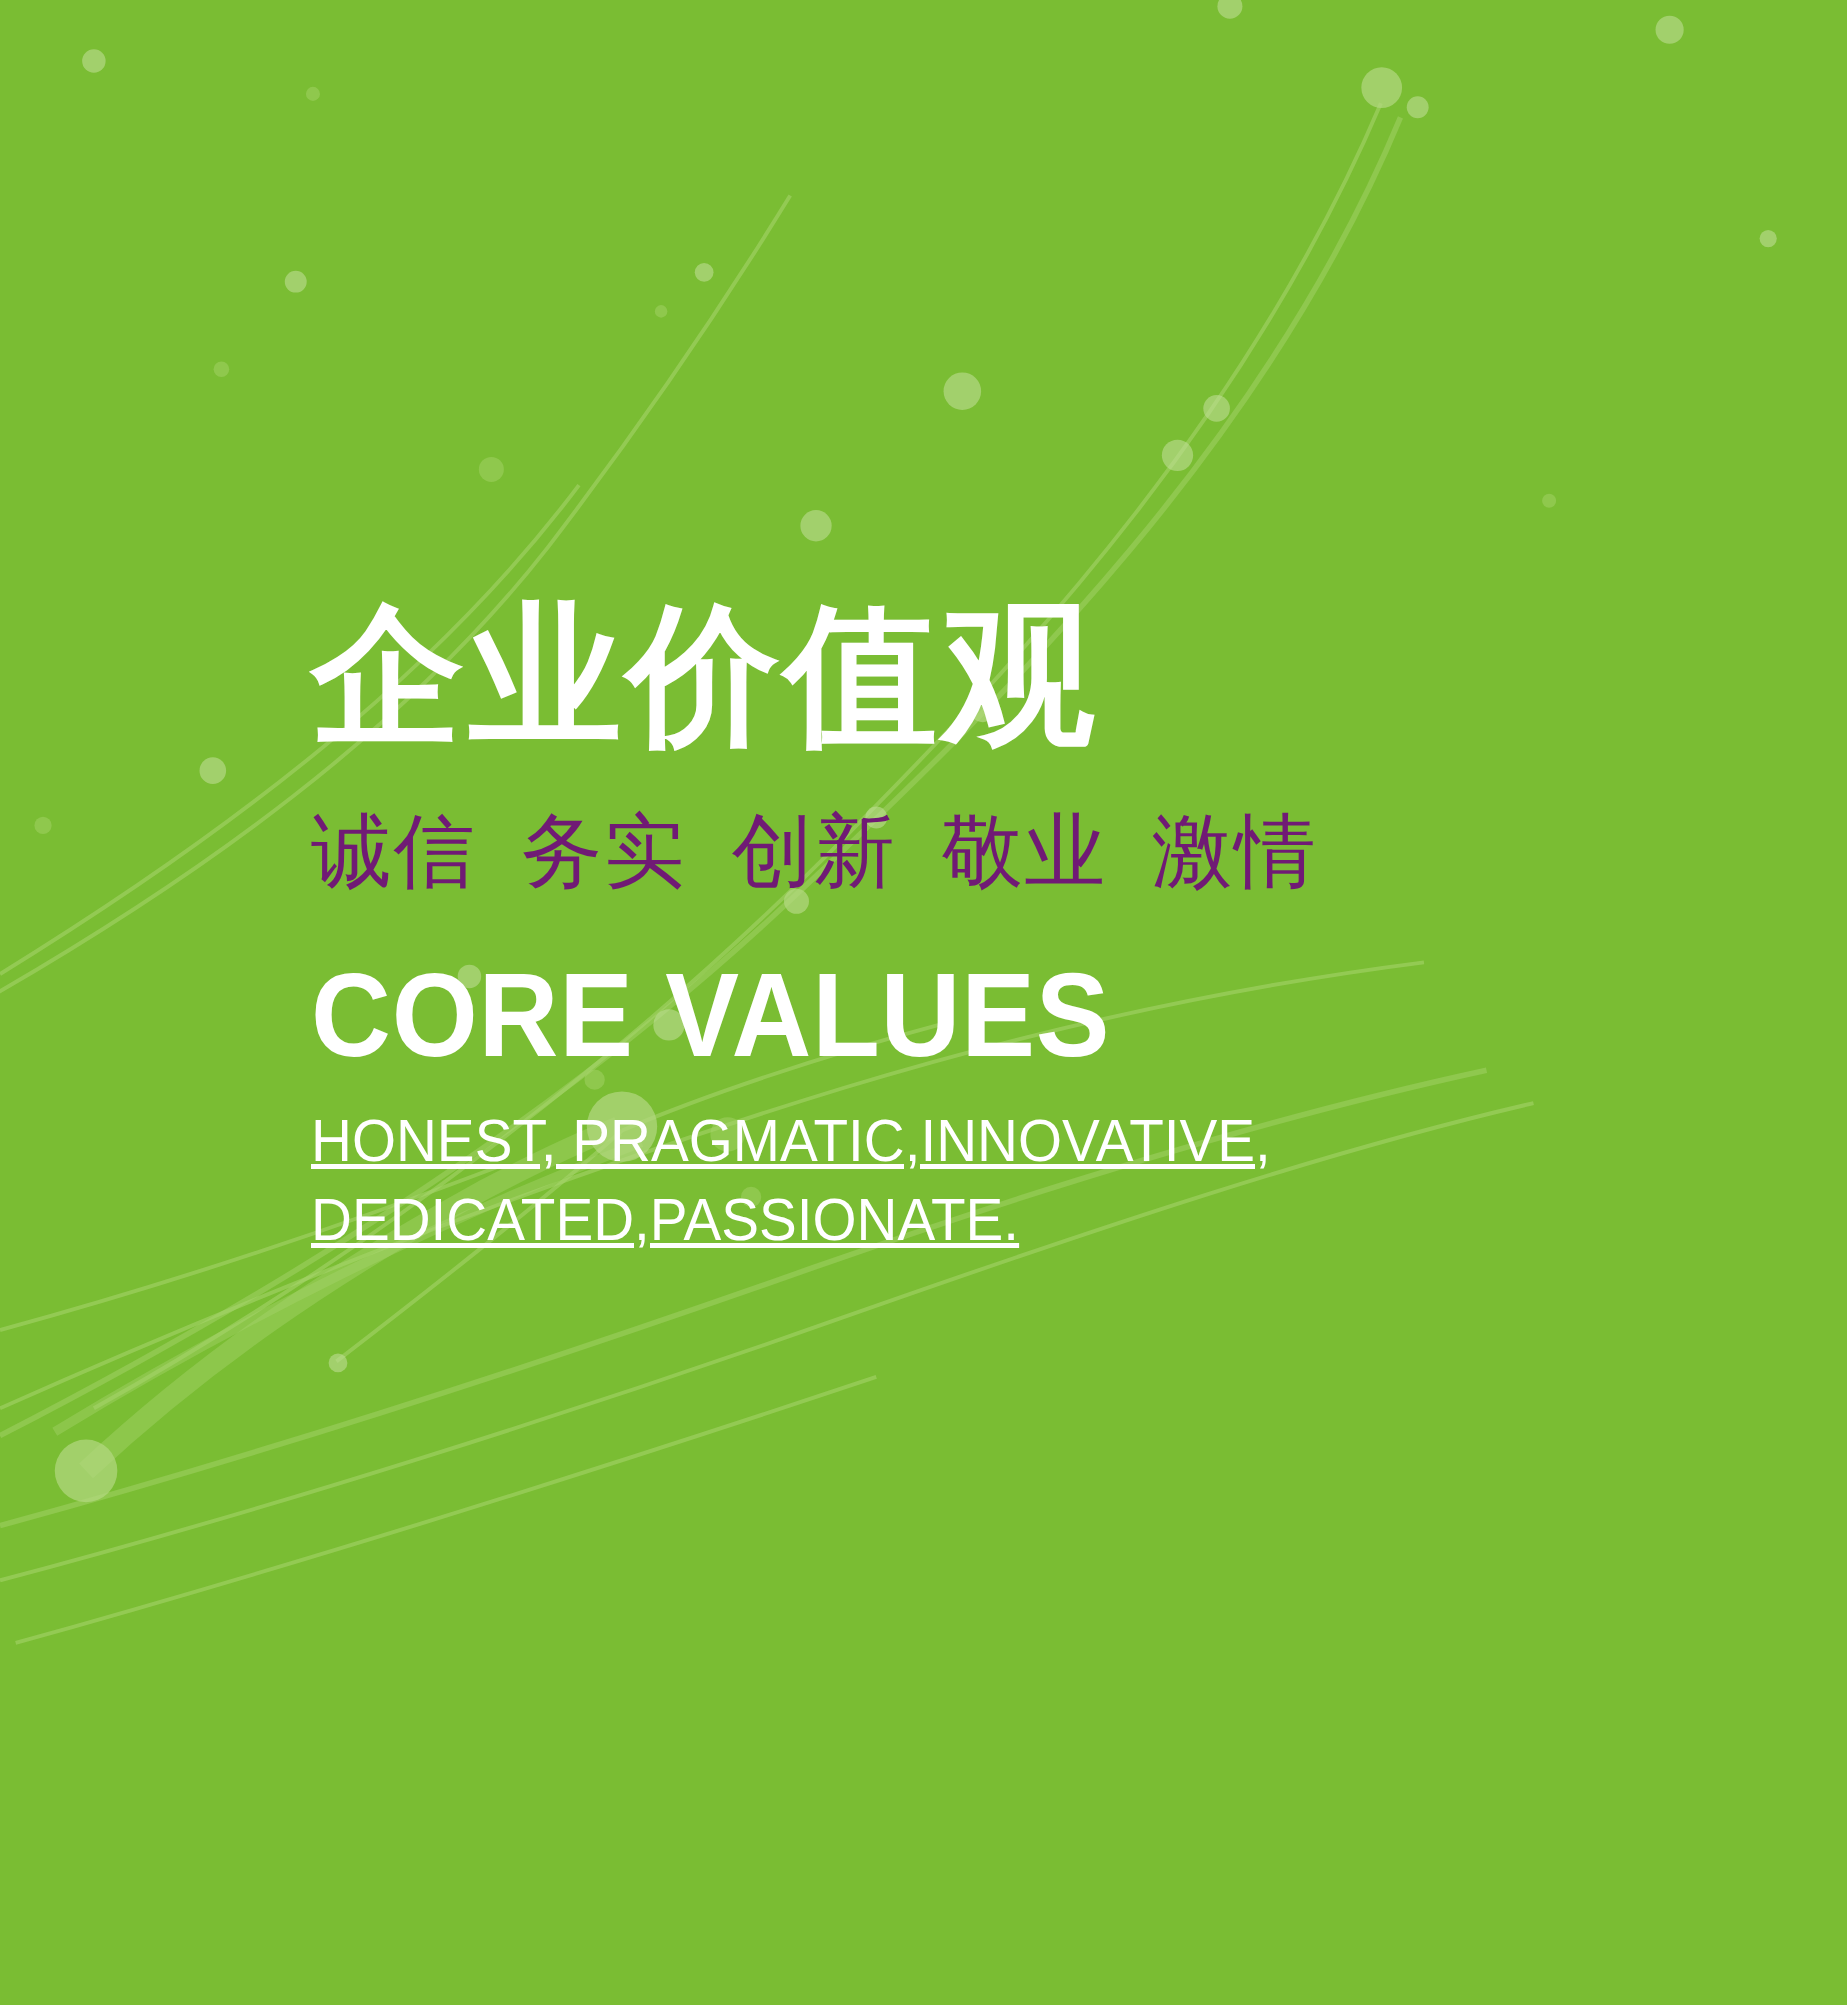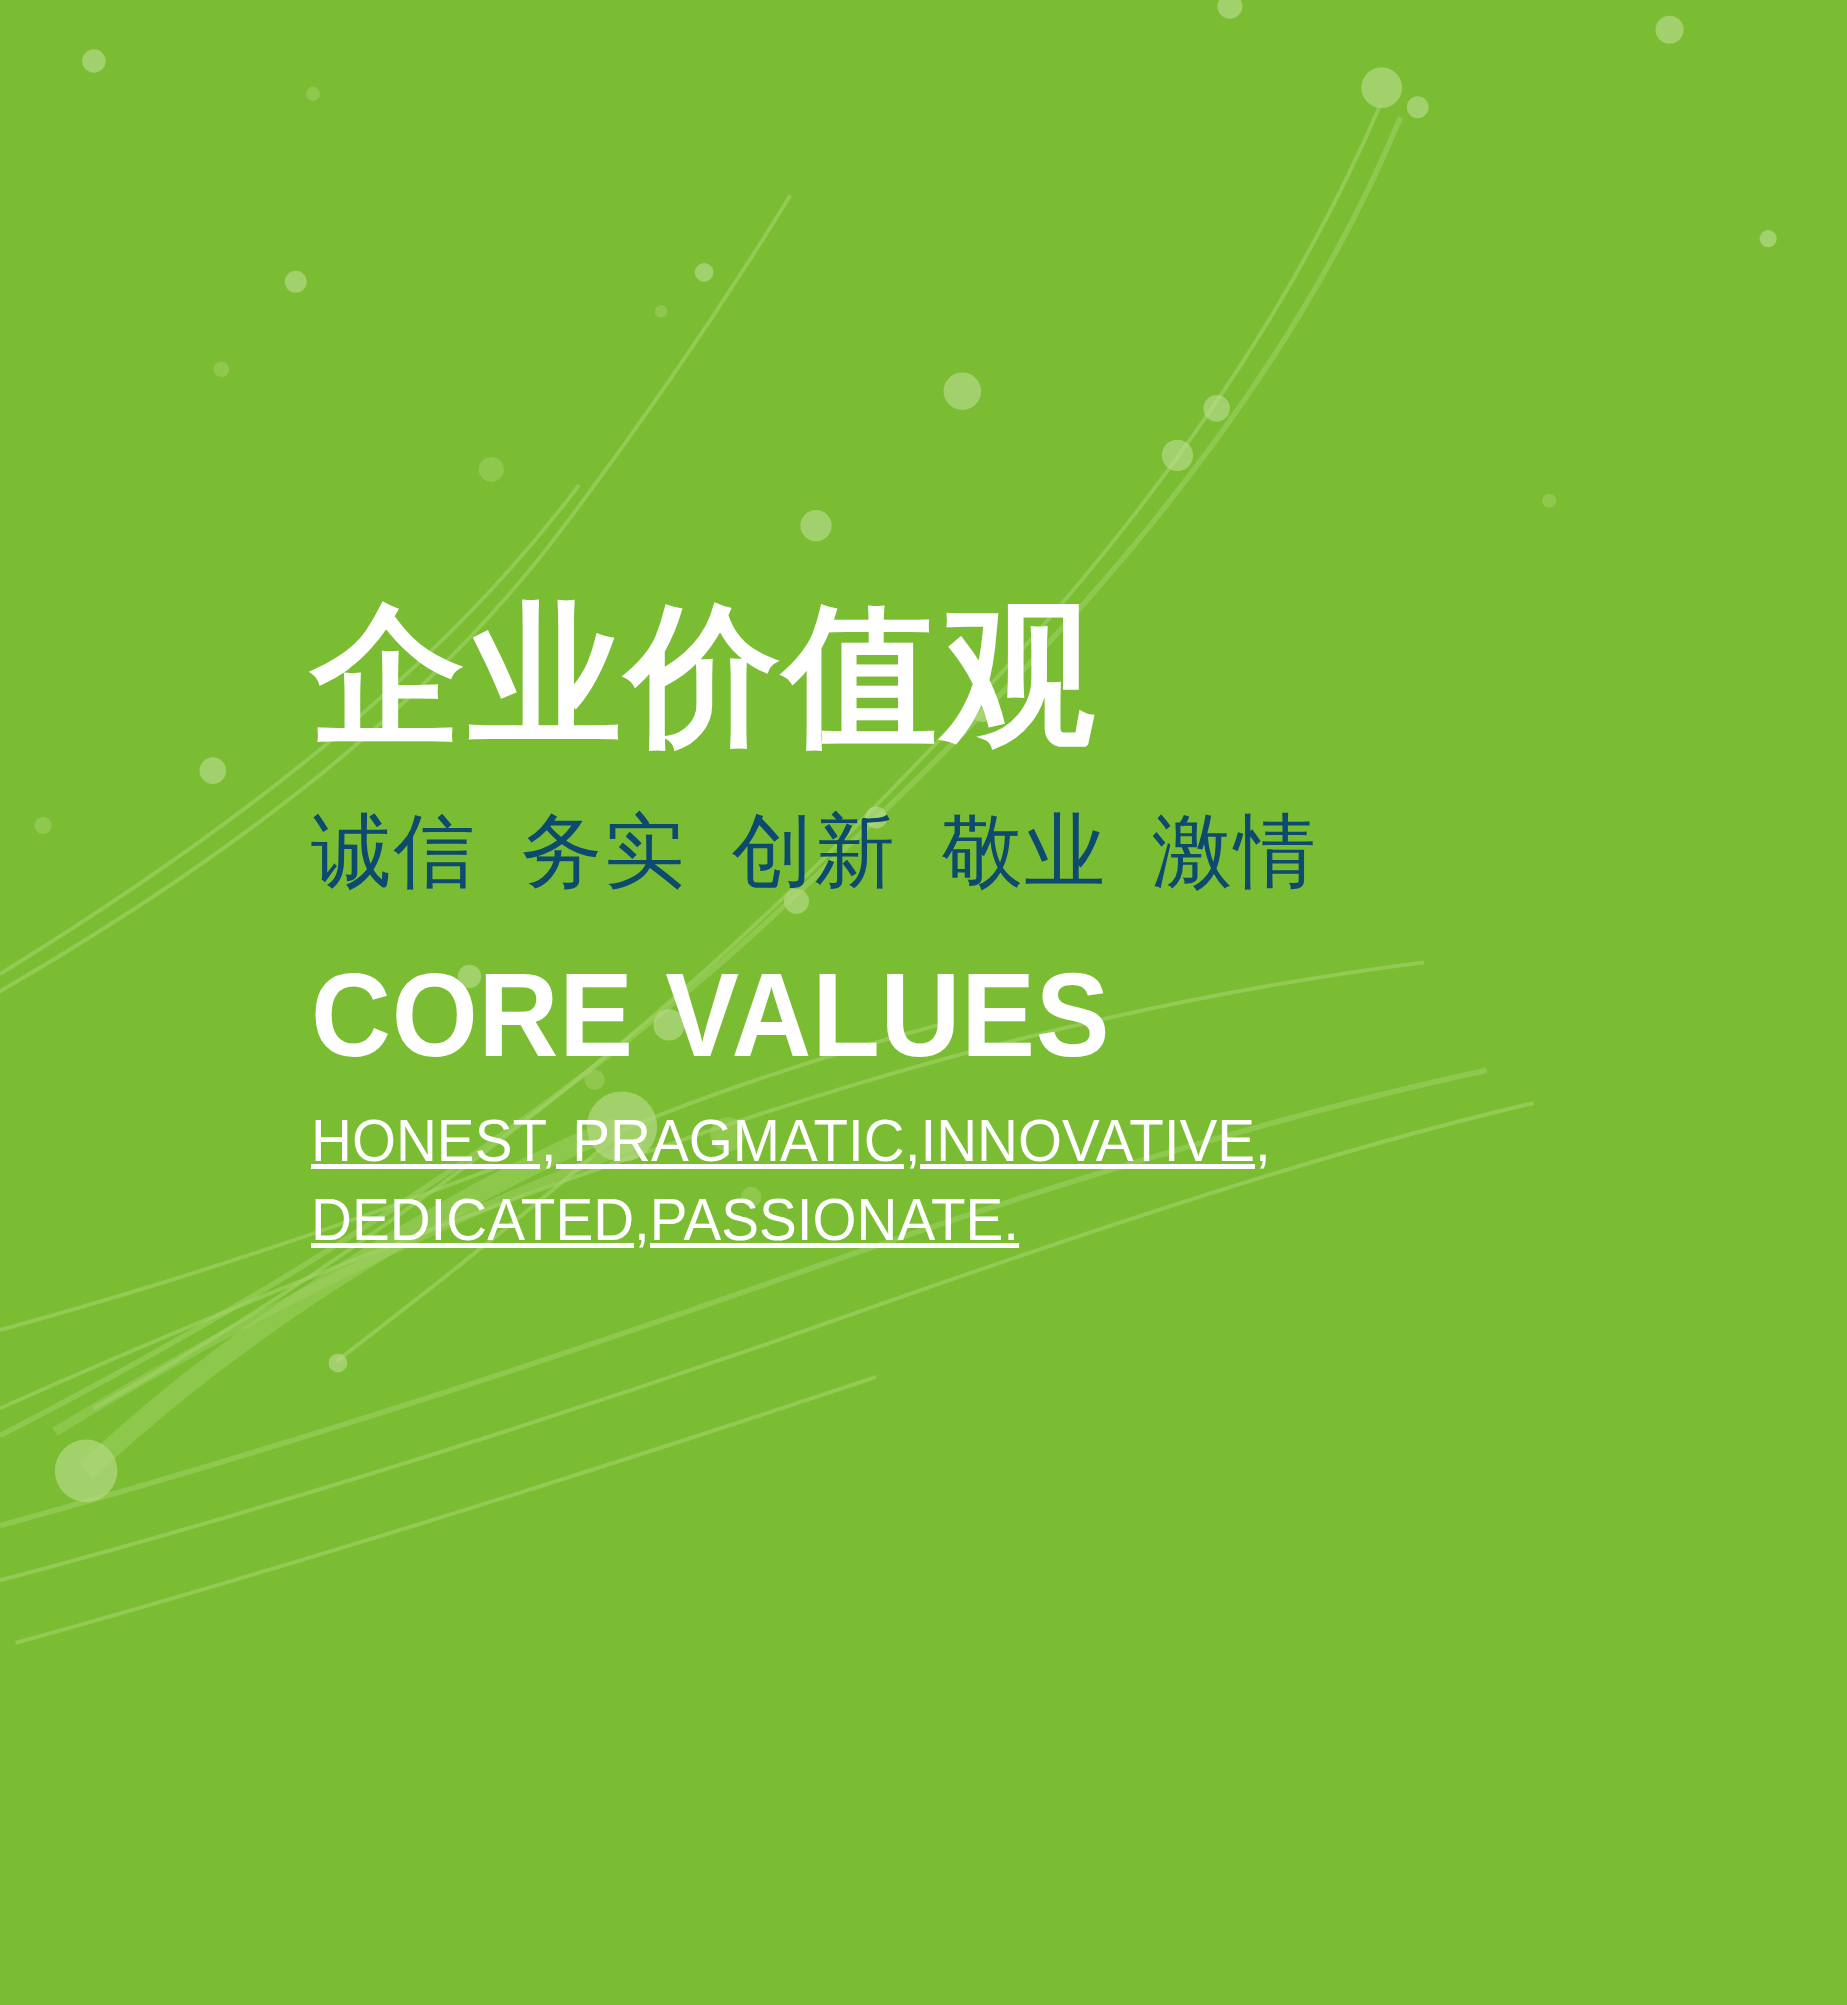--- a/index.html
+++ b/index.html
@@ -32,21 +32,21 @@
     color: #ffffff;
     font-size: 153px;
     font-weight: 700;
     line-height: 1.06;
     letter-spacing: 4.7px;
     margin: 0;
     white-space: nowrap;
     font-family: "DejaVu Sans", "Liberation Sans", sans-serif;
   }
   .cn-sub {
-    color: #0c4a6e;
+    color: #701a75;
     font-size: 81px;
     font-weight: 300;
     line-height: 1.25;
     letter-spacing: 1.6px;
     margin: 45px 0 0 0;
     white-space: nowrap;
     font-family: "DejaVu Sans", "Liberation Sans", sans-serif;
   }
   .cn-sub .gap {
     display: inline-block;

